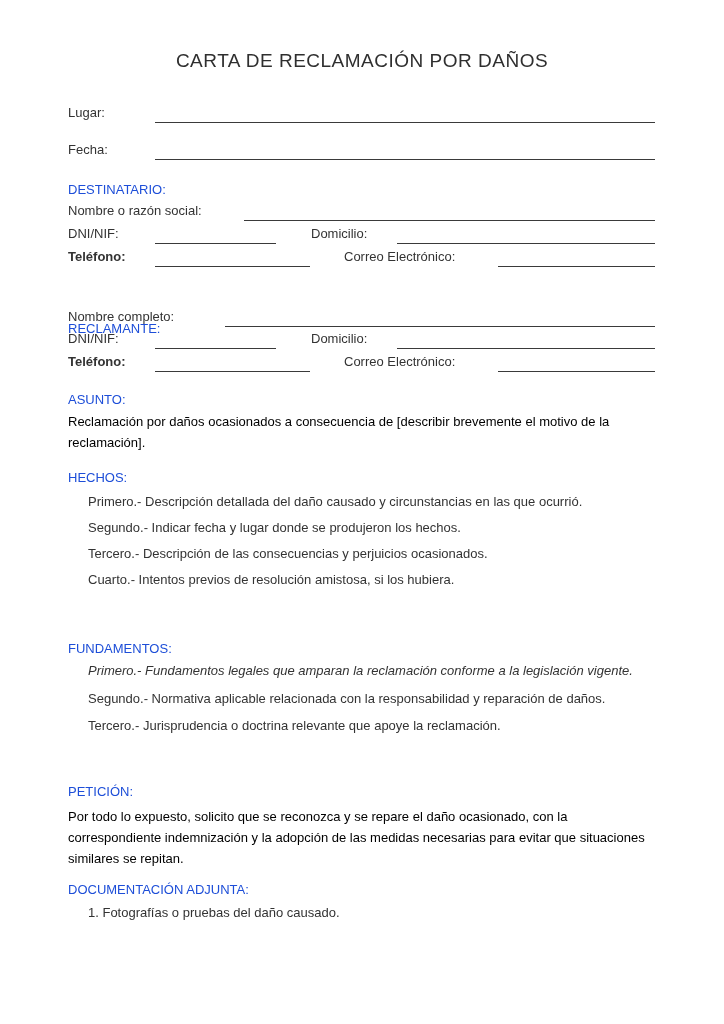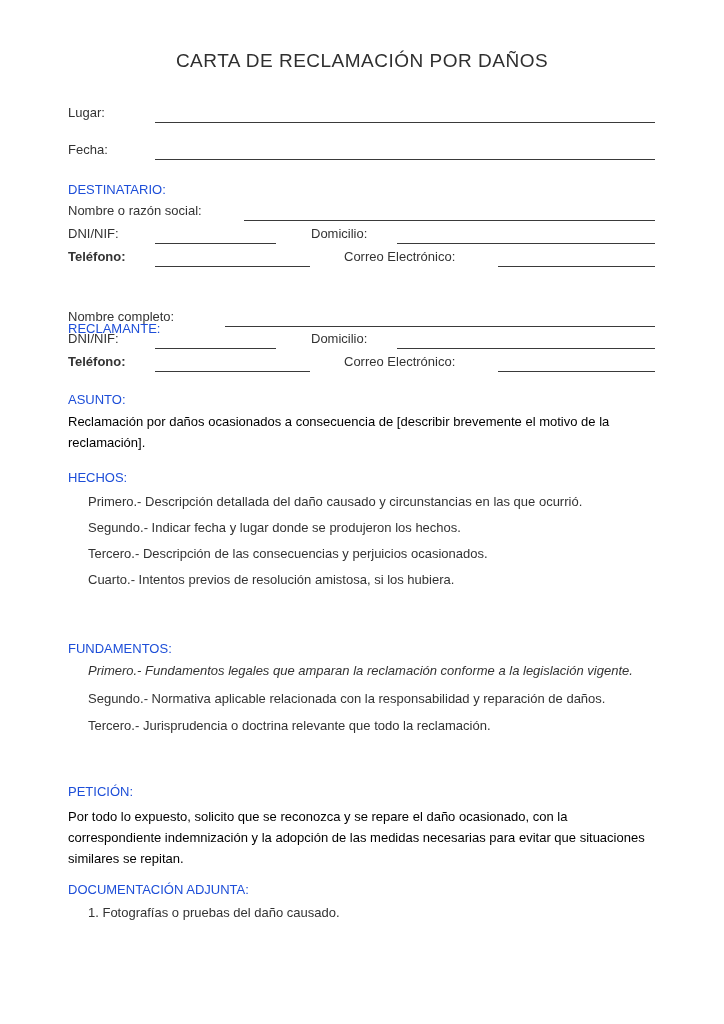--- a/index.html
+++ b/index.html
@@ -122,21 +122,21 @@
 
   <div class="heading t-hechos-h">HECHOS:</div>
   <div class="list-item t-hechos-1">Primero.- Descripción detallada del daño causado y circunstancias en las que ocurrió.</div>
   <div class="list-item t-hechos-2">Segundo.- Indicar fecha y lugar donde se produjeron los hechos.</div>
   <div class="list-item t-hechos-4">Cuarto.- Intentos previos de resolución amistosa, si los hubiera.</div>
   <div class="list-item t-hechos-3">Tercero.- Descripción de las consecuencias y perjuicios ocasionados.</div>
 
   <div class="heading t-fund-h">FUNDAMENTOS:</div>
   <div class="list-item t-fund-1">Primero.- Fundamentos legales que amparan la reclamación conforme a la legislación vigente.</div>
   <div class="list-item t-fund-2">Segundo.- Normativa aplicable relacionada con la responsabilidad y reparación de daños.</div>
-  <div class="list-item t-fund-3">Tercero.- Jurisprudencia o doctrina relevante que todo la reclamación.</div>
+  <div class="list-item t-fund-3">Tercero.- Jurisprudencia o doctrina relevante que apoye la reclamación.</div>
 
   <div class="heading t-pet-h">PETICIÓN:</div>
   <div class="para t-pet-p">Por todo lo expuesto, solicito que se reconozca y se repare el daño ocasionado, con la correspondiente indemnización y la adopción de las medidas necesarias para evitar que situaciones similares se repitan.</div>
 
   <div class="heading t-doc-h">DOCUMENTACIÓN ADJUNTA:</div>
   <div class="list-item t-doc-1">1. Fotografías o pruebas del daño causado.</div>
 
 </div>
 
 </body></html>

